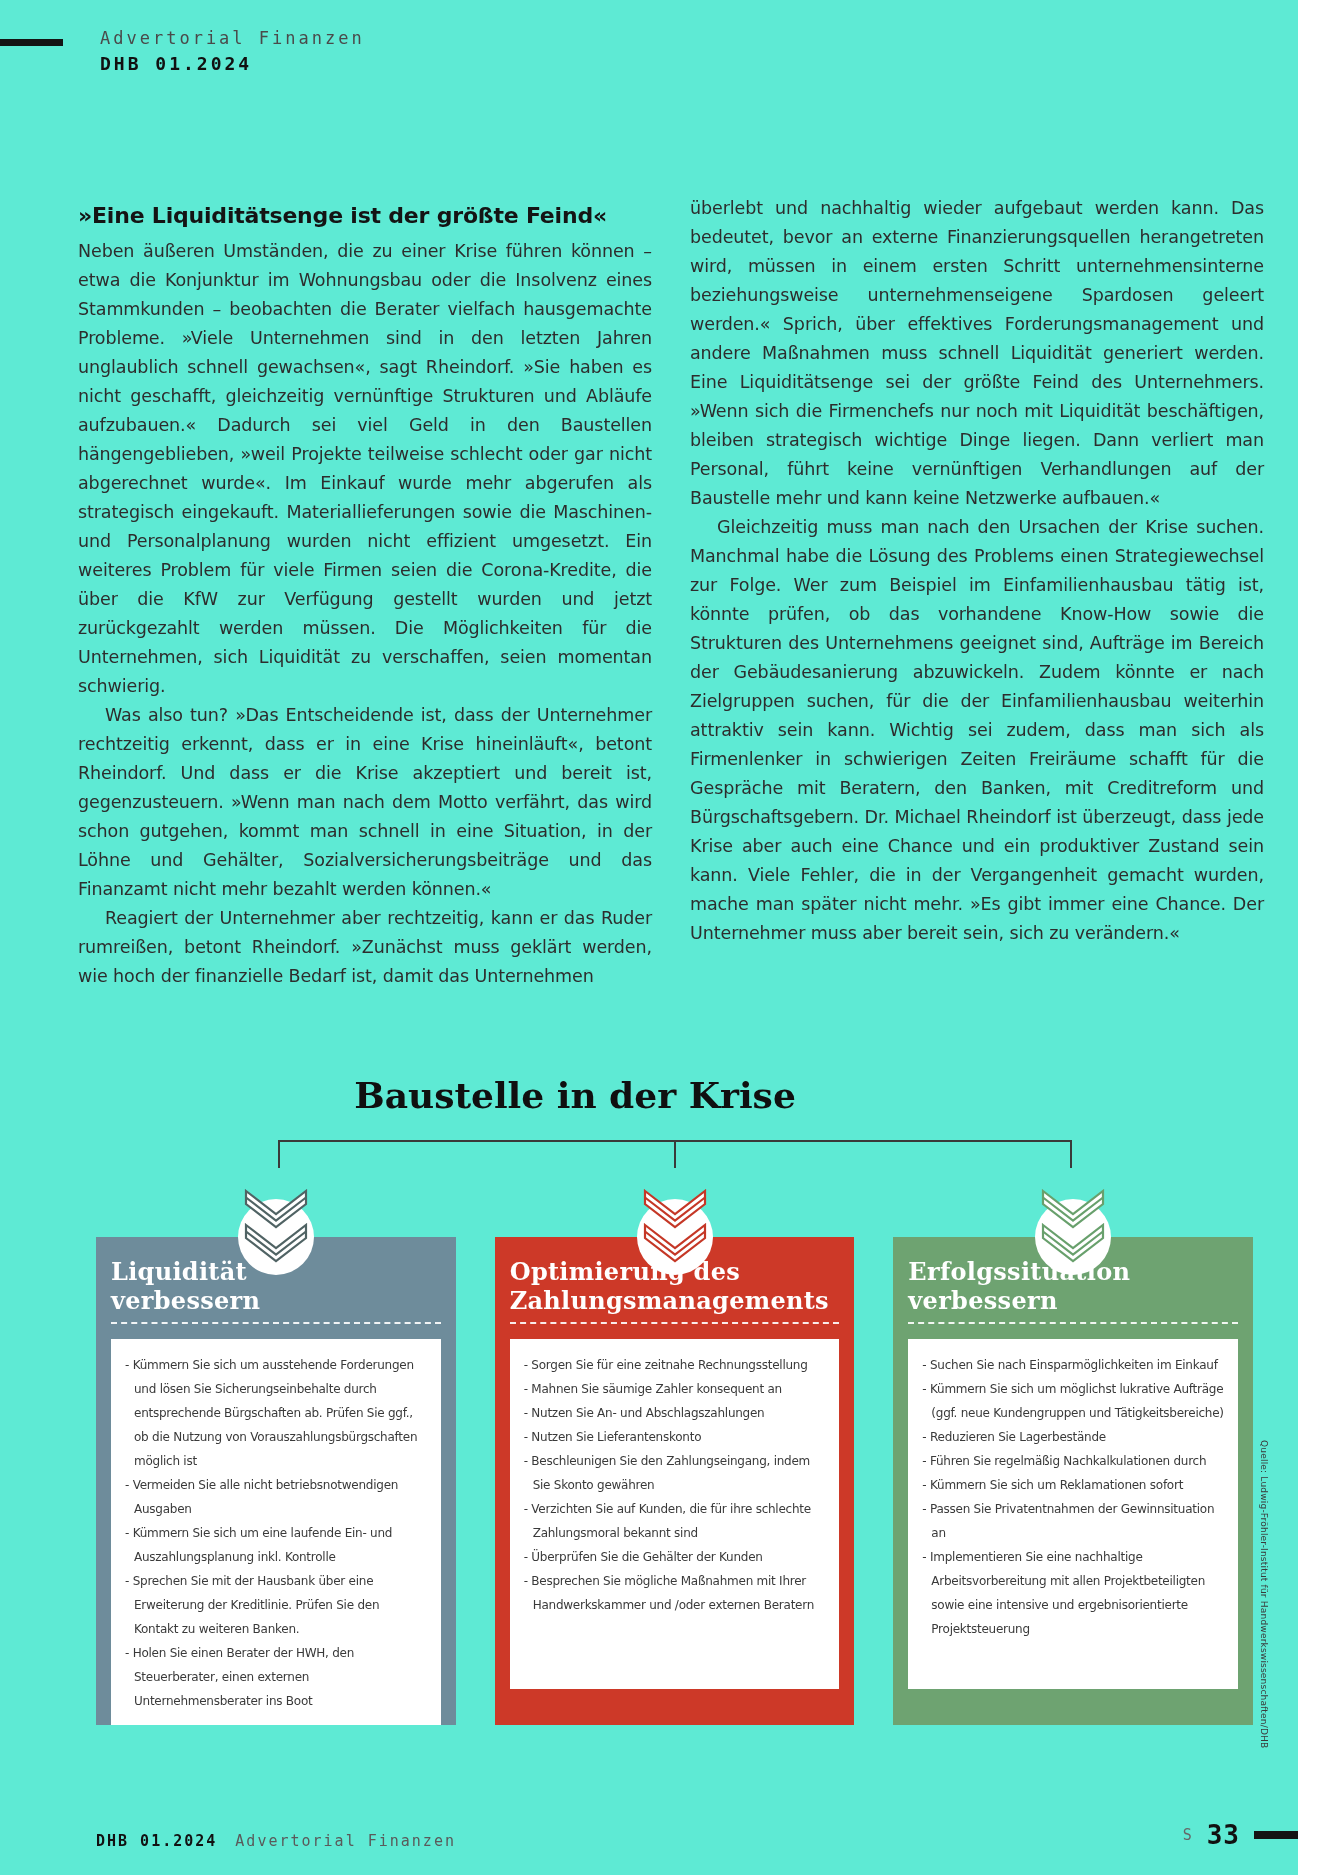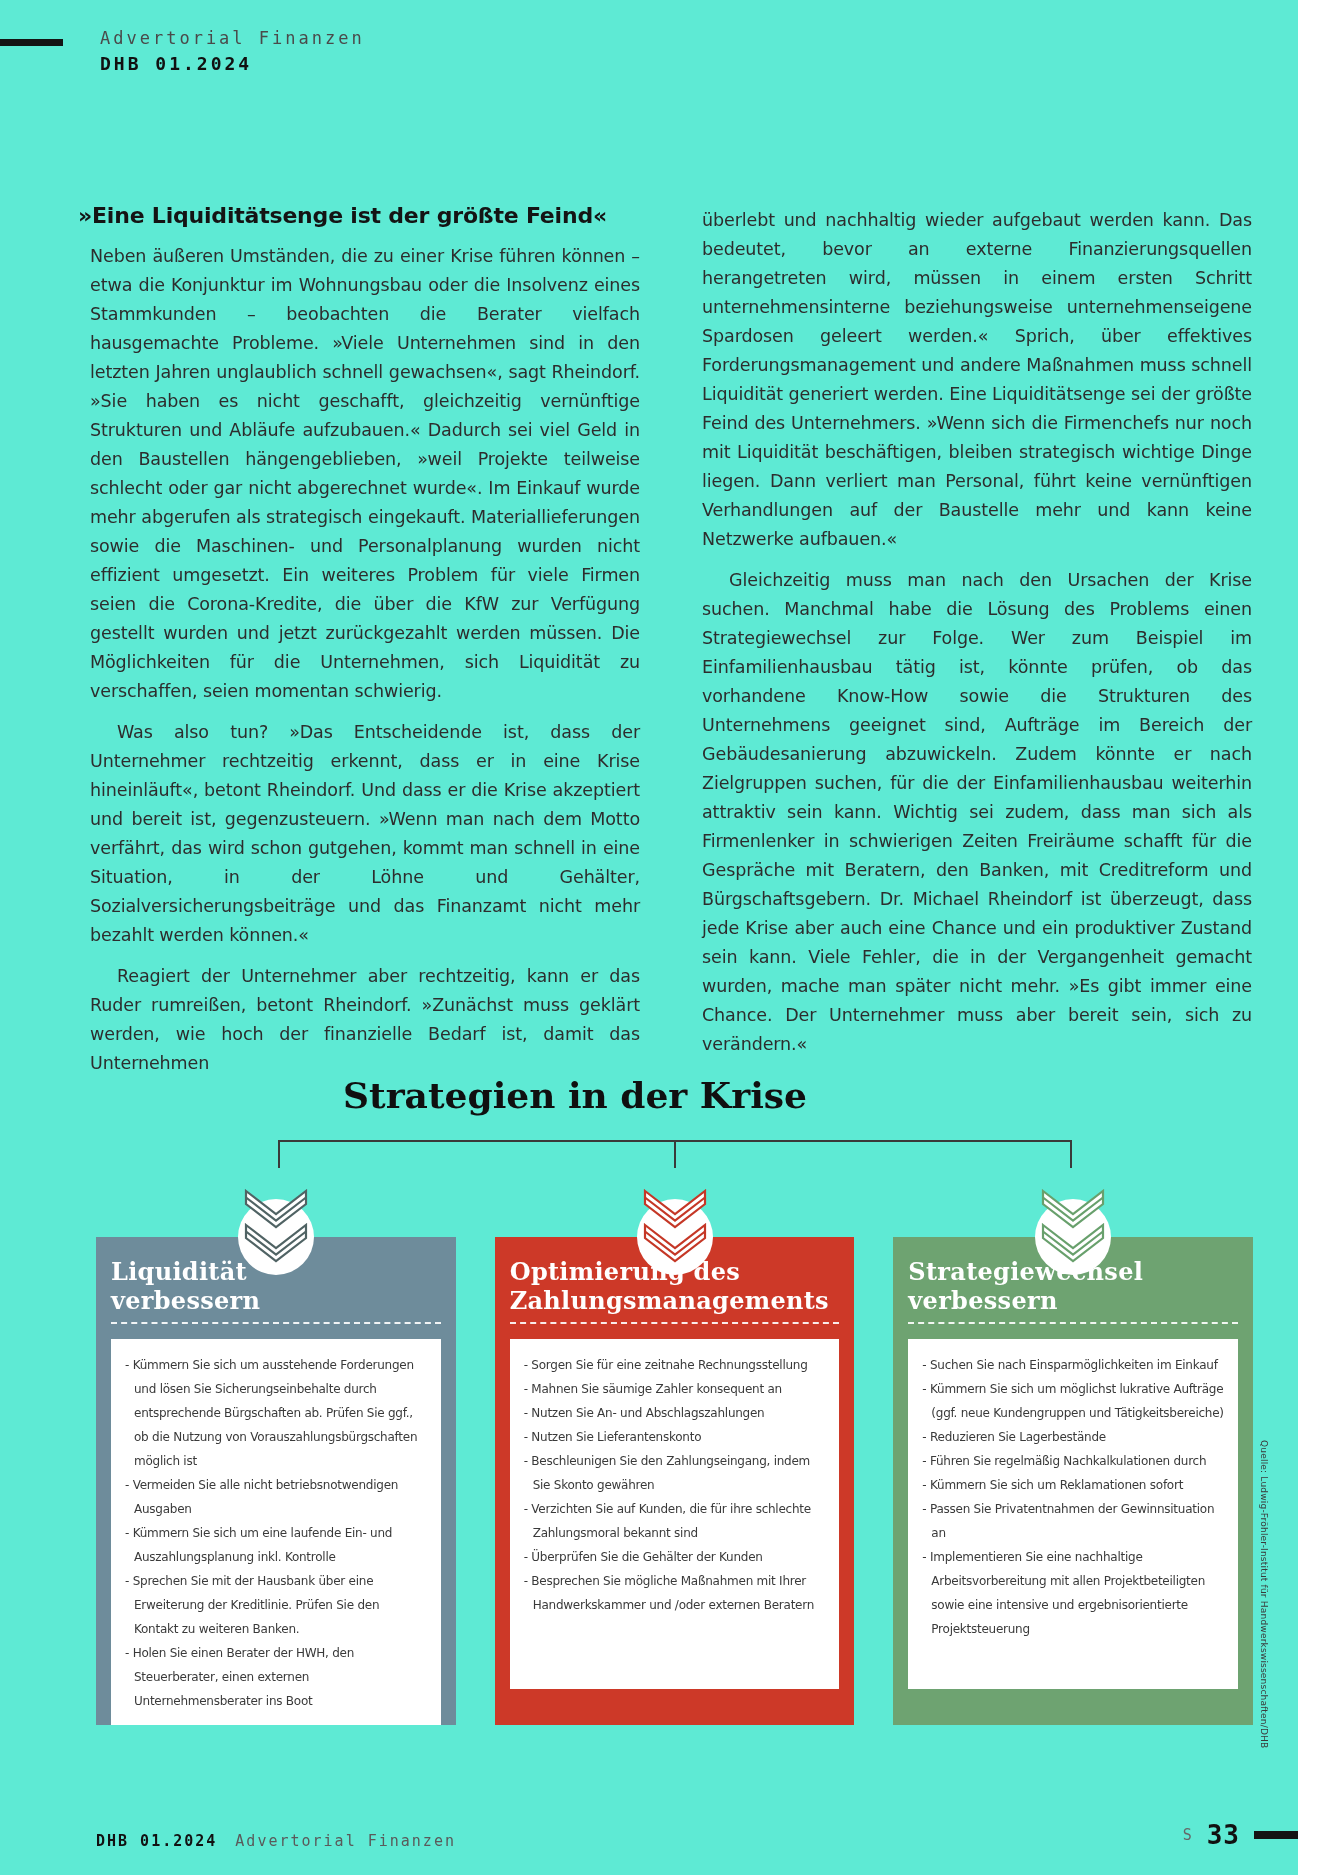--- a/index.html
+++ b/index.html
@@ -13,21 +13,21 @@
   .issue  { position:absolute; left:100px; top:53px; font-family:"DejaVu Sans Mono", monospace;
             font-size:18px; font-weight:bold; letter-spacing:3px; color:#111; white-space:nowrap; }
 
   
   .article { position:absolute; left:78px; top:194px; width:1186px; }
   .cols { display:flex; gap:38px; }
   .col { width:574px; font-size:17.5px; line-height:29px; text-align:justify;
          letter-spacing:-0.1px; color:#2d2d2d; hyphens:auto; }
   .headline { font-size:22px; line-height:28px; font-weight:bold; color:#141414;
               margin:8px 0 7px 0; letter-spacing:-0.2px; text-align:left; }
-  .col p { margin:12px; }
+  .col p { margin:0; }
   .col p.indent { text-indent:27px; }
 
   
   .info-title { position:absolute; left:0; top:1074px; width:1150px; text-align:center;
                 font-family:"DejaVu Serif", serif; font-weight:bold; font-size:36px; color:#101010; }
   .bracket { position:absolute; left:278px; top:1140px; width:794px; height:28px;
              border-top:2px solid #3a3a3a; }
   .drop { position:absolute; top:0; width:2px; height:26px; background:#3a3a3a; }
   .drop.d1 { left:0; } .drop.d2 { left:50%; margin-left:-1px; } .drop.d3 { right:0; }
 
@@ -79,21 +79,21 @@
         <p class="indent">Was also tun? »Das Entscheidende ist, dass der Unternehmer rechtzeitig erkennt, dass er in eine Krise hineinläuft«, betont Rheindorf. Und dass er die Krise akzeptiert und bereit ist, gegenzusteuern. »Wenn man nach dem Motto verfährt, das wird schon gutgehen, kommt man schnell in eine Situation, in der Löhne und Gehälter, Sozialversicherungsbeiträge und das Finanzamt nicht mehr bezahlt werden können.«</p>
         <p class="indent">Reagiert der Unternehmer aber rechtzeitig, kann er das Ruder rumreißen, betont Rheindorf. »Zunächst muss geklärt werden, wie hoch der finanzielle Bedarf ist, damit das Unternehmen</p>
       </div>
       <div class="col">
         <p>überlebt und nachhaltig wieder aufgebaut werden kann. Das bedeutet, bevor an externe Finanzierungsquellen herangetreten wird, müssen in einem ersten Schritt unternehmensinterne beziehungsweise unternehmenseigene Spardosen geleert werden.« Sprich, über effektives Forderungsmanagement und andere Maßnahmen muss schnell Liquidität generiert werden. Eine Liquiditätsenge sei der größte Feind des Unternehmers. »Wenn sich die Firmenchefs nur noch mit Liquidität beschäftigen, bleiben strategisch wichtige Dinge liegen. Dann verliert man Personal, führt keine vernünftigen Verhandlungen auf der Baustelle mehr und kann keine Netzwerke aufbauen.«</p>
         <p class="indent">Gleichzeitig muss man nach den Ursachen der Krise suchen. Manchmal habe die Lösung des Problems einen Strategiewechsel zur Folge. Wer zum Beispiel im Einfamilienhausbau tätig ist, könnte prüfen, ob das vorhandene Know-How sowie die Strukturen des Unternehmens geeignet sind, Aufträge im Bereich der Gebäudesanierung abzuwickeln. Zudem könnte er nach Zielgruppen suchen, für die der Einfamilienhausbau weiterhin attraktiv sein kann. Wichtig sei zudem, dass man sich als Firmenlenker in schwierigen Zeiten Freiräume schafft für die Gespräche mit Beratern, den Banken, mit Creditreform und Bürgschaftsgebern. Dr. Michael Rheindorf ist überzeugt, dass jede Krise aber auch eine Chance und ein produktiver Zustand sein kann. Viele Fehler, die in der Vergangenheit gemacht wurden, mache man später nicht mehr. »Es gibt immer eine Chance. Der Unternehmer muss aber bereit sein, sich zu verändern.«</p>
       </div>
     </div>
   </div>
 
-  <div class="info-title">Strategien in der Krise</div>
+  <div class="info-title">Baustelle in der Krise</div>
 
   <div class="bracket">
     <div class="drop d1"></div>
     <div class="drop d2"></div>
     <div class="drop d3"></div>
   </div>
 
   <div class="boxes">
 
     <div class="sbox" style="--c: #6e8c9b;">
@@ -150,21 +150,21 @@
     <div class="sbox" style="--c: #6ea371;">
       <div class="notch"></div>
       <svg class="chev" width="64" height="76" viewBox="0 0 64 76" style="--c2: #68a06c;">
         <path class="band" d="M2 2 L32 25 L62 2 L62 15 L32 38 L2 15 Z"></path>
         <path class="mid" d="M2 8.5 L32 31.5 L62 8.5"></path>
         <path class="band" d="M2 36 L32 59 L62 36 L62 49 L32 72 L2 49 Z"></path>
         <path class="mid" d="M2 42.5 L32 65.5 L62 42.5"></path>
       </svg>
       <div class="sbox-inner">
         <h3 class="box-title">
-          <span>Strategiewechsel</span>
+          <span>Erfolgssituation</span>
           <span>verbessern</span>
         </h3>
         <div class="box-divider"></div>
         <div class="card">
           <div class="item">Suchen Sie nach Einsparmöglichkeiten im Einkauf</div>
           <div class="item">Kümmern Sie sich um möglichst lukrative Aufträge (ggf. neue Kundengruppen und Tätigkeitsbereiche)</div>
           <div class="item">Reduzieren Sie Lagerbestände</div>
           <div class="item">Führen Sie regelmäßig Nachkalkulationen durch</div>
           <div class="item">Kümmern Sie sich um Reklamationen sofort</div>
           <div class="item">Passen Sie Privatentnahmen der Gewinnsituation an</div>

